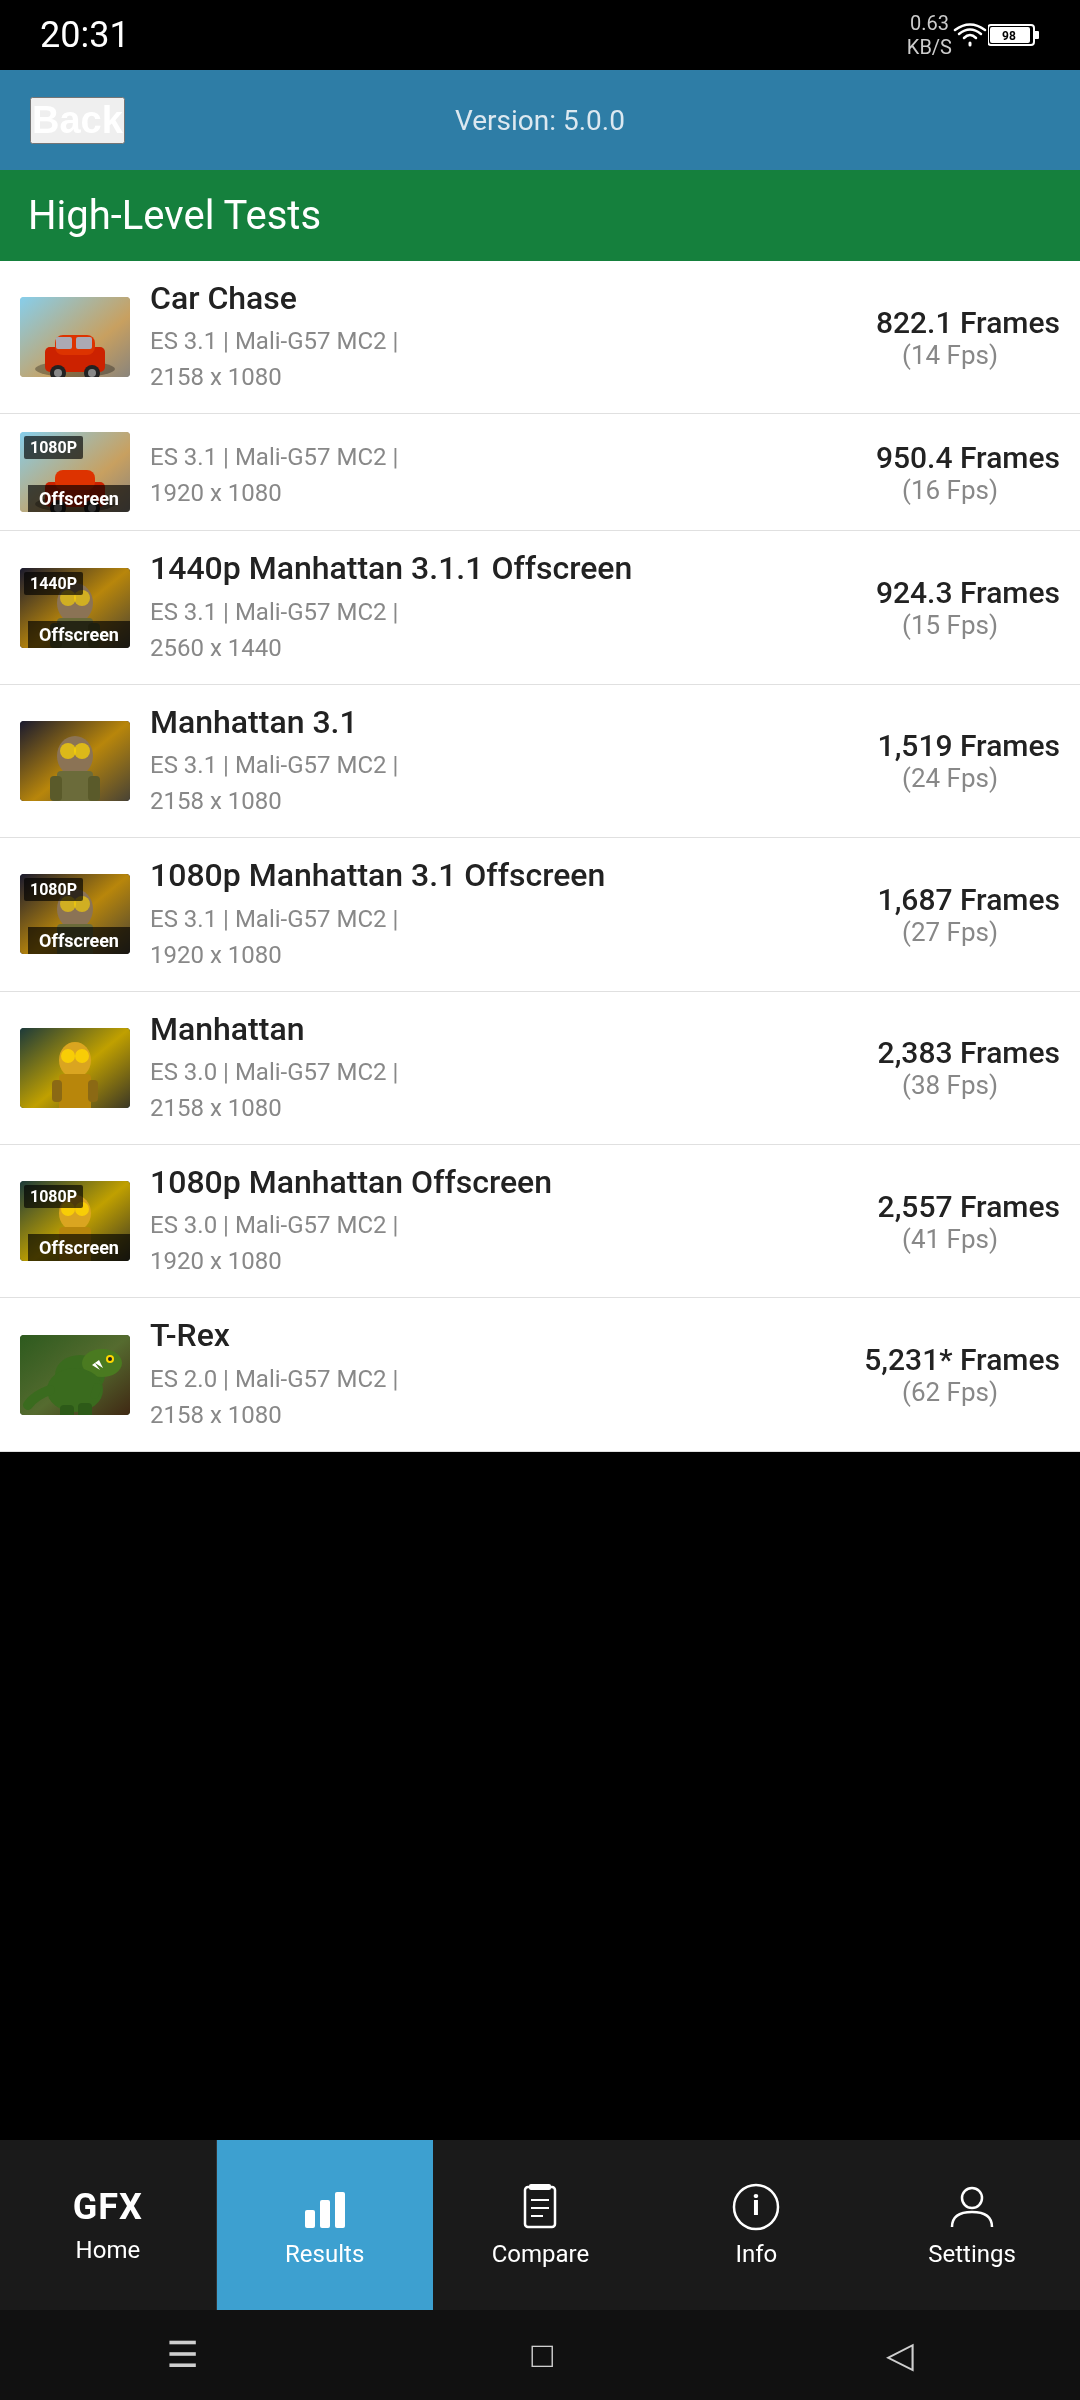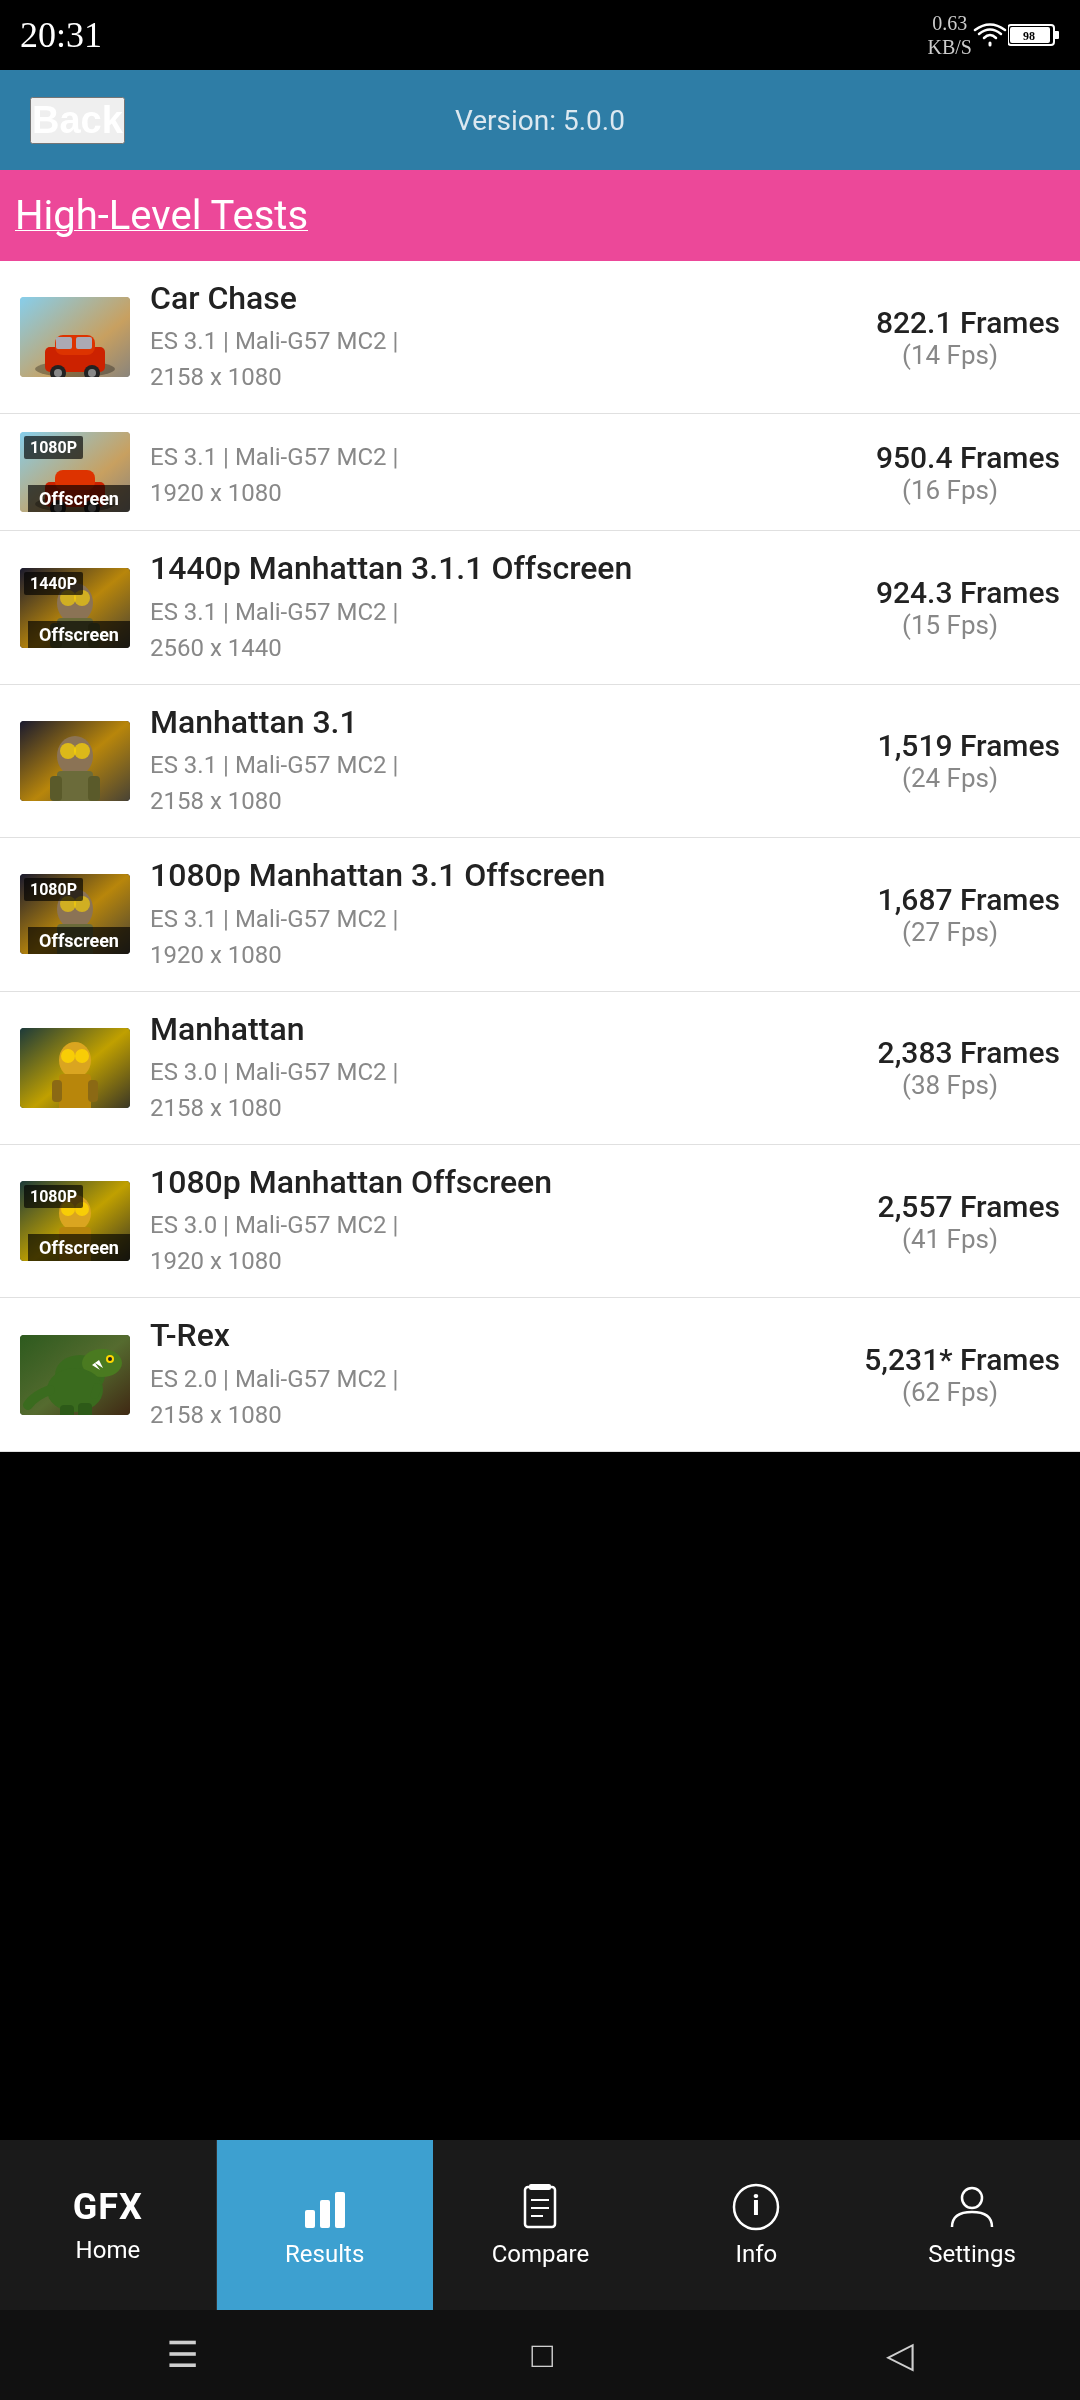--- a/index.html
+++ b/index.html
@@ -13,22 +13,21 @@
       position: relative;
     }
 
     
     .status-bar {
       background: #000;
       height: 70px;
       display: flex;
       align-items: center;
       justify-content: space-between;
-      padding: 0 20px;
-      font-family: Liberation Serif, serif;
+      padding: 0 40px;
     }
     .status-time {
       font-size: 36px;
       font-weight: 400;
       color: #fff;
     }
     .status-icons {
       display: flex;
       align-items: center;
       font-size: 22px;
@@ -57,23 +56,22 @@
     .header-version {
       position: absolute;
       left: 50%;
       transform: translateX(-50%);
       font-size: 28px;
       color: #dce8f0;
     }
 
     
     .section-header {
-      background: #ec4899;
-      padding: 22px 15px;
-      text-decoration: underline;
+      background: #15803d;
+      padding: 22px 28px;
     }
     .section-title {
       font-size: 40px;
       font-weight: 400;
       color: #fff;
     }
 
     
     .test-list {
       background: #bef264;

